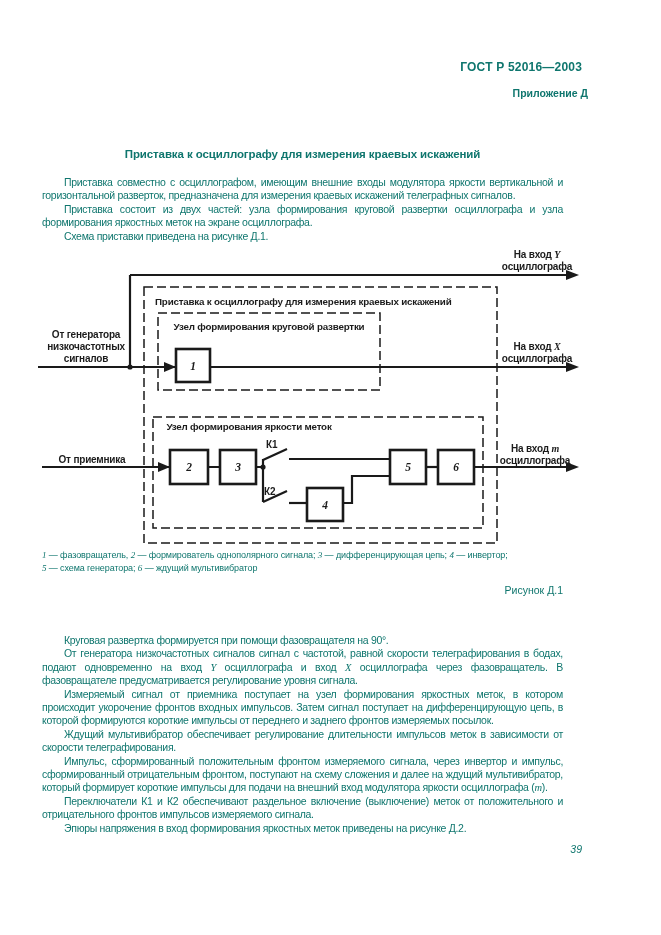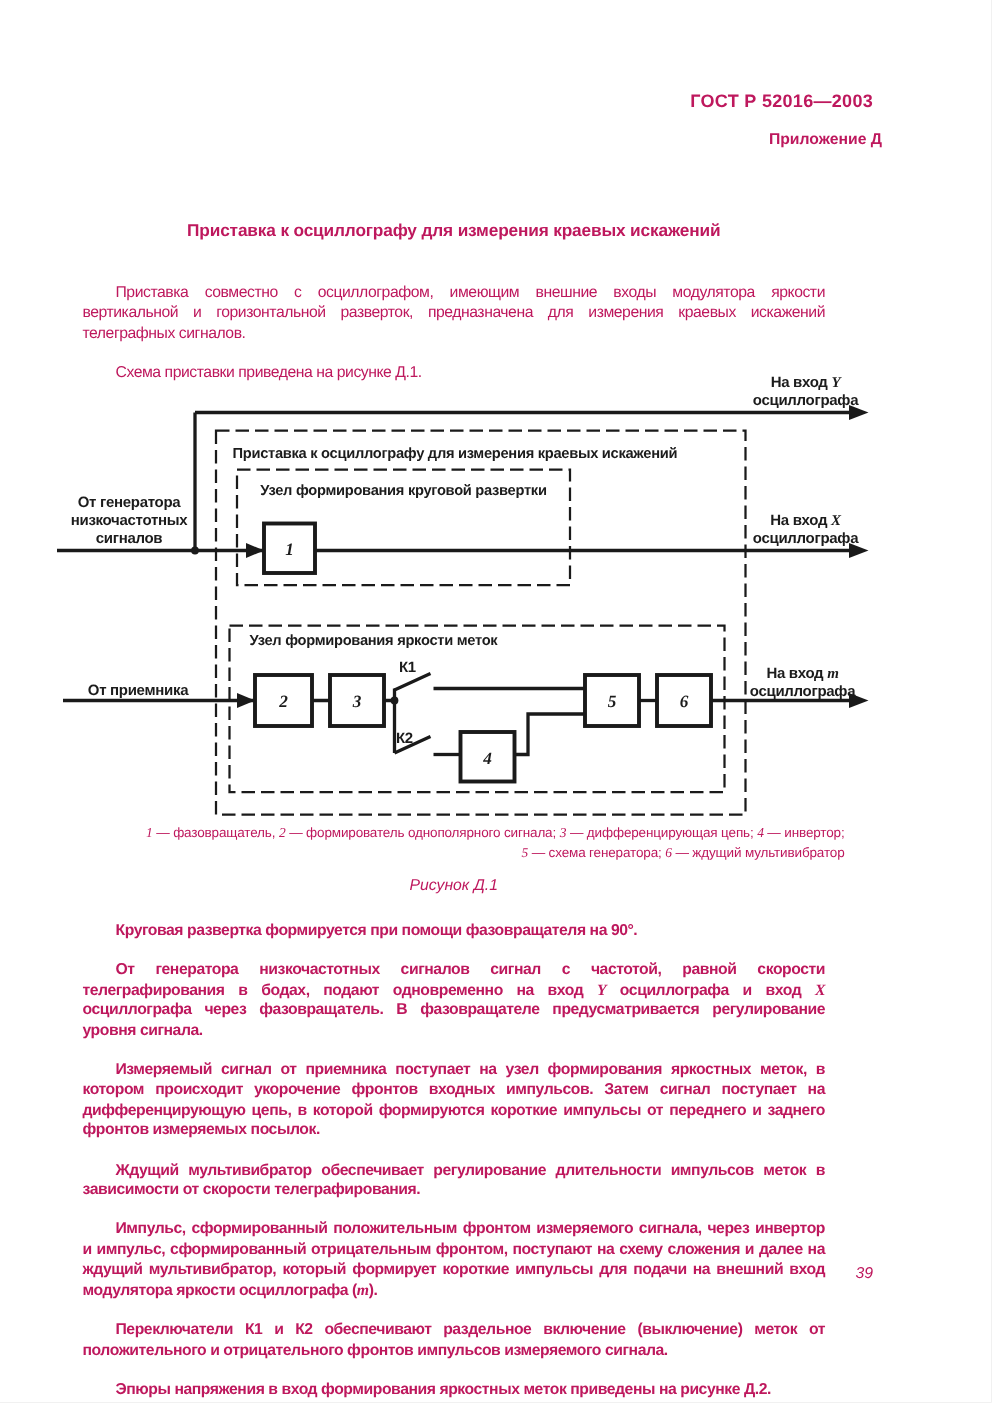--- a/index.html
+++ b/index.html
@@ -1,64 +1,64 @@
 <!DOCTYPE html>
 <html><head>
 <meta charset="utf-8">
 <style>
   html,body{margin:0;padding:0;background:#e8e8e8;}
   .page{
     position:relative;
     width:661px;height:935px;
     background:#ffffff;
     font-family:"Liberation Sans",sans-serif;
-    color:#be185d;
+    color:#0f766e;
     overflow:hidden;
   }
   .gost-header{
     position:absolute;top:60px;right:79px;
     font-size:12px;font-weight:bold;letter-spacing:0.2px;
   }
   .appendix{
     position:absolute;top:87px;left:42px;width:546px;
     text-align:right;font-size:10.5px;font-weight:bold;line-height:13px;
   }
   .doc-title{
     position:absolute;top:148px;left:42px;width:521px;
     text-align:center;font-size:11.5px;font-weight:bold;margin:0;
     letter-spacing:-0.1px;
   }
   .bodytext{
     position:absolute;left:42px;width:521px;
     font-size:10.5px;line-height:13.4px;letter-spacing:-0.3px;
     text-align:justify;
   }
-  .bodytext p{margin:13px;text-indent:22px;}
+  .bodytext p{margin:0;text-indent:22px;}
   .intro{top:176px;}
-  .main{top:601px;font-weight:bold;}
+  .main{top:634px;}
   .figure-svg{position:absolute;top:245px;left:0;}
   .figure-svg text{
     font-family:"Liberation Sans",sans-serif;
     font-weight:bold;fill:#1c1c1c;letter-spacing:-0.2px;
   }
   .figure-svg .lbl{font-size:9.8px;}
   .figure-svg .arrlbl{font-size:10px;}
   .figure-svg .swlbl{font-size:10px;}
   .figure-svg .blknum{
     font-size:11.5px;font-style:italic;
     font-family:"Liberation Serif",serif;
   }
   .it{font-style:italic;font-family:"Liberation Serif",serif;}
   .caption{
     position:absolute;top:549px;left:42px;width:521px;
-    text-align:right;font-size:9px;line-height:12.5px;letter-spacing:-0.1px;
+    text-align:left;font-size:9px;line-height:12.5px;letter-spacing:-0.1px;
   }
   .figlabel{
     position:absolute;top:584px;left:42px;width:521px;
-    text-align:center;font-size:10.5px;font-style:italic;
+    text-align:right;font-size:10.5px;
   }
   .pagenum{
     position:absolute;top:843px;right:79px;font-size:10.5px;font-style:italic;
   }
   line,polyline,rect.blk,rect.dashed{stroke:#1a1a1a;}
 </style>
 </head>
 <body>
 
 <div class="page">
@@ -66,20 +66,21 @@
   <div class="gost-header">ГОСТ Р 52016—2003</div>
 
   <div class="appendix">
     <div>Приложение Д</div>
   </div>
 
   <h1 class="doc-title">Приставка к осциллографу для измерения краевых искажений</h1>
 
   <div class="bodytext intro">
     <p>Приставка совместно с осциллографом, имеющим внешние входы модулятора яркости вертикальной и горизонтальной разверток, предназначена для измерения краевых искажений телеграфных сигналов.</p>
+    <p>Приставка состоит из двух частей: узла формирования круговой развертки осциллографа и узла формирования яркостных меток на экране осциллографа.</p>
     <p>Схема приставки приведена на рисунке Д.1.</p>
   </div>
 
   <svg class="figure-svg" width="661" height="300" viewBox="0 0 661 300" xml:space="preserve">
 
     <g stroke="#1a1a1a" stroke-width="2.2" fill="none">
       <line x1="130" y1="30" x2="567" y2="30"></line>
       <line x1="130" y1="122" x2="130" y2="30"></line>
       <line x1="38" y1="122" x2="567" y2="122"></line>
       <line x1="42" y1="222" x2="263" y2="222"></line>

